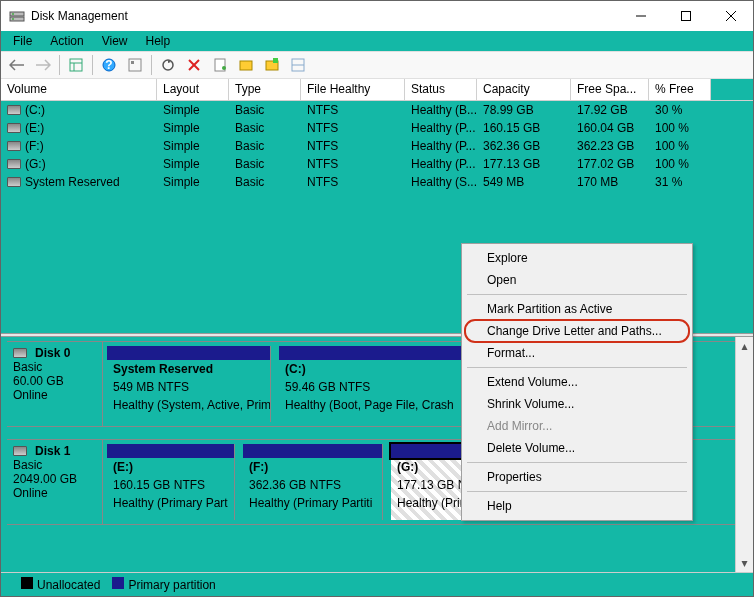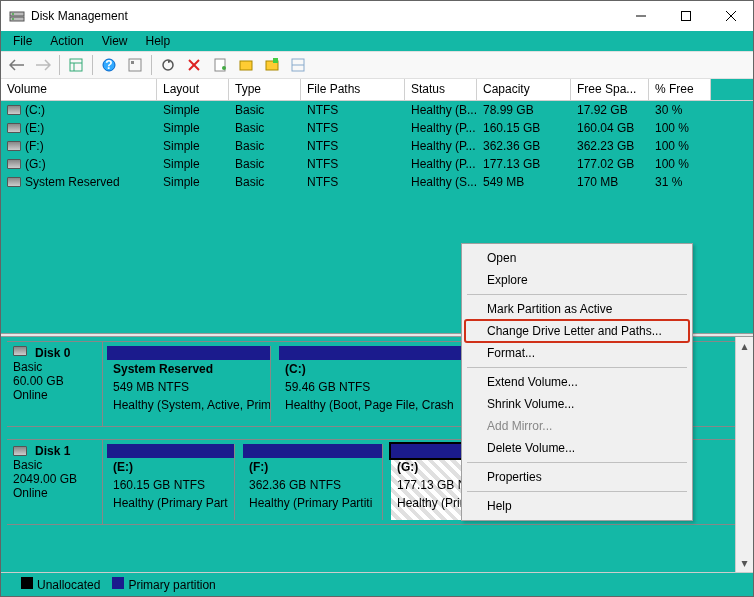--- a/index.html
+++ b/index.html
@@ -37,21 +37,21 @@
   .part.selected .pbar { outline: 2px solid #000; }
   .scrollbar { width: 18px; background: #f0f0f0; display: flex; flex-direction: column; border-left: 1px solid #ccc; }
   .scrollbar .arrow { height: 18px; display: flex; align-items: center; justify-content: center; color: #555; }
   .scrollbar .track { flex: 1; }
   .legend { height: 24px; border-top: 1px solid #ccc; display: flex; align-items: center; padding: 0 20px; gap: 12px; }
   .swatch { width: 12px; height: 12px; display: inline-block; margin-right: 4px; }
   .ctx-menu { position: absolute; left: 460px; top: 242px; width: 232px; background: #f0f0f0; border: 1px solid #a0a0a0; padding: 3px; box-shadow: 2px 2px 3px rgba(0,0,0,.2); z-index: 10; }
   .ctx-item { padding: 4px 22px; white-space: nowrap; }
   .ctx-item.disabled { color: #888; }
   .ctx-sep { height: 1px; background: #c0c0c0; margin: 3px 2px; }
-  .ctx-item.highlight { outline: 2px solid #d03018; outline-offset: -1px; border-radius: 2px; }
+  .ctx-item.highlight { outline: 2px solid #d03018; outline-offset: -1px; border-radius: 10px; }
   svg { display: block; }
 </style>
 </head>
 <body>
 
 <div class="window">
 
   <div class="titlebar">
     <span class="icon">
       <svg width="16" height="16">
@@ -155,21 +155,21 @@
           <line x1="1" y1="7" x2="13" y2="7" stroke="#8ac"></line>
         </svg>
       </div>
   </div>
 
   <div class="grid">
     <div class="grid-header">
       <div class="hcell c-vol">Volume</div>
       <div class="hcell c-lay">Layout</div>
       <div class="hcell c-typ">Type</div>
-      <div class="hcell c-fs">File Paths</div>
+      <div class="hcell c-fs">File Healthy</div>
       <div class="hcell c-stat">Status</div>
       <div class="hcell c-cap">Capacity</div>
       <div class="hcell c-free">Free Spa...</div>
       <div class="hcell c-pct">% Free</div>
     </div>
     <div class="grid-body" id="grid-body">
         <div class="grid-row">
           <div class="gcell c-vol">
             <span class="vol-icon"></span>
             <span>(C:)</span>
@@ -236,21 +236,21 @@
         </div>
       </div>
   </div>
 
   <div class="splitter"></div>
 
   <div class="disk-panel">
     <div class="disk-scroll" id="disk-scroll">
         <div class="disk-row">
           <div class="disk-info">
-            <div style="display:flex;align-items:flex-start;gap:4px">
+            <div style="display:flex;align-items:center;gap:4px">
               <span class="vol-icon"></span>
               <span class="dname">Disk 0</span>
             </div>
             <div>Basic</div>
             <div>60.00 GB</div>
             <div>Online</div>
           </div>
           <div class="disk-parts">
             <div class="part" style="width: 164px;">
               <div class="pbar"></div>
@@ -304,22 +304,22 @@
       <div class="arrow">▾</div>
     </div>
   </div>
 
   <div class="legend">
     <span><span class="swatch" style="background:#000"></span><span>Unallocated</span></span>
     <span><span class="swatch" style="background:#1b1b8d"></span><span>Primary partition</span></span>
   </div>
 
   <div class="ctx-menu" id="ctx-menu">
+      <div class="ctx-item">Explore</div>
       <div class="ctx-item">Open</div>
-      <div class="ctx-item">Explore</div>
       <div class="ctx-sep"></div>
       <div class="ctx-item">Mark Partition as Active</div>
       <div class="ctx-item highlight">Change Drive Letter and Paths...</div>
       <div class="ctx-item">Format...</div>
       <div class="ctx-sep"></div>
       <div class="ctx-item">Extend Volume...</div>
       <div class="ctx-item">Shrink Volume...</div>
       <div class="ctx-item disabled">Add Mirror...</div>
       <div class="ctx-item">Delete Volume...</div>
       <div class="ctx-sep"></div>

